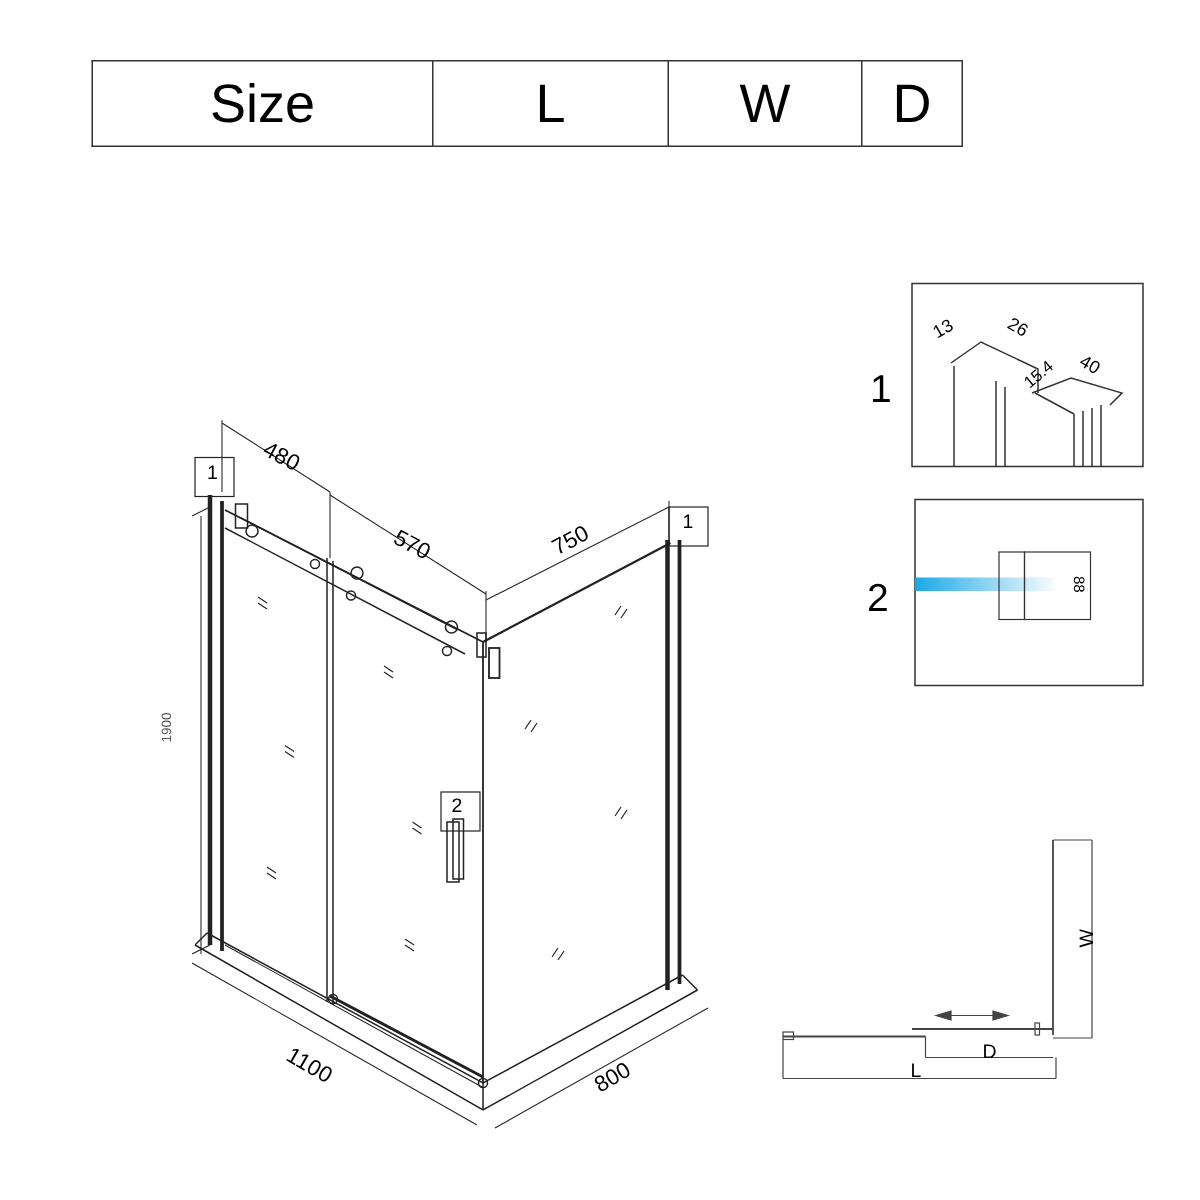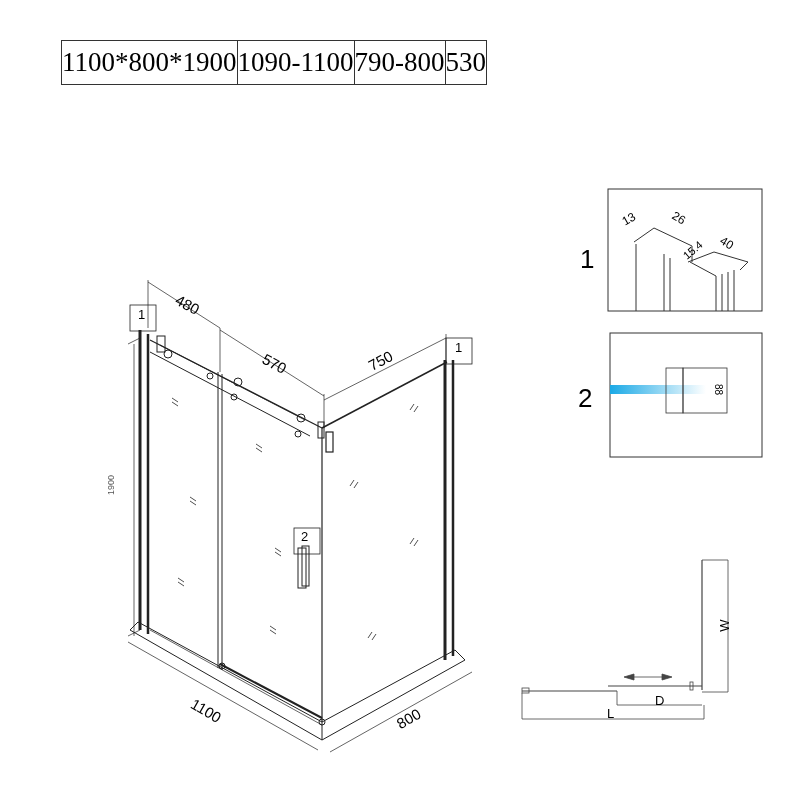--- a/index.html
+++ b/index.html
@@ -10,25 +10,25 @@
   .spec-table .val td { height: 43px; font-family: "Liberation Serif", serif; font-size: 27px; }
   .c1 { width: 226px; } .c2 { width: 156px; } .c3 { width: 128px; } .c4 { width: 66px; }
   svg.drawing { position: absolute; left: 0; top: 0; }
   .lbl { position: absolute; font-family: "Liberation Sans", sans-serif; color: #000; }
 </style>
 </head>
 <body>
 
 <table class="spec-table">
   <tbody>
-  <tr class="val">
-    <td>1100*800*1900</td>
-    <td>1090-1100</td>
-    <td>790-800</td>
-    <td>530</td>
+      <tr class="hdr">
+    <td class="c1">Size</td>
+    <td class="c2">L</td>
+    <td class="c3">W</td>
+    <td class="c4">D</td>
   </tr>
 </tbody>
   </table>
 
 <svg class="drawing" width="800" height="800" viewBox="0 0 800 800">
   <defs>
     <linearGradient id="glassGrad" x1="0" x2="1" y1="0" y2="0">
       <stop offset="0" stop-color="#1aa9e6"></stop>
       <stop offset="1" stop-color="#ffffff"></stop>
     </linearGradient>

